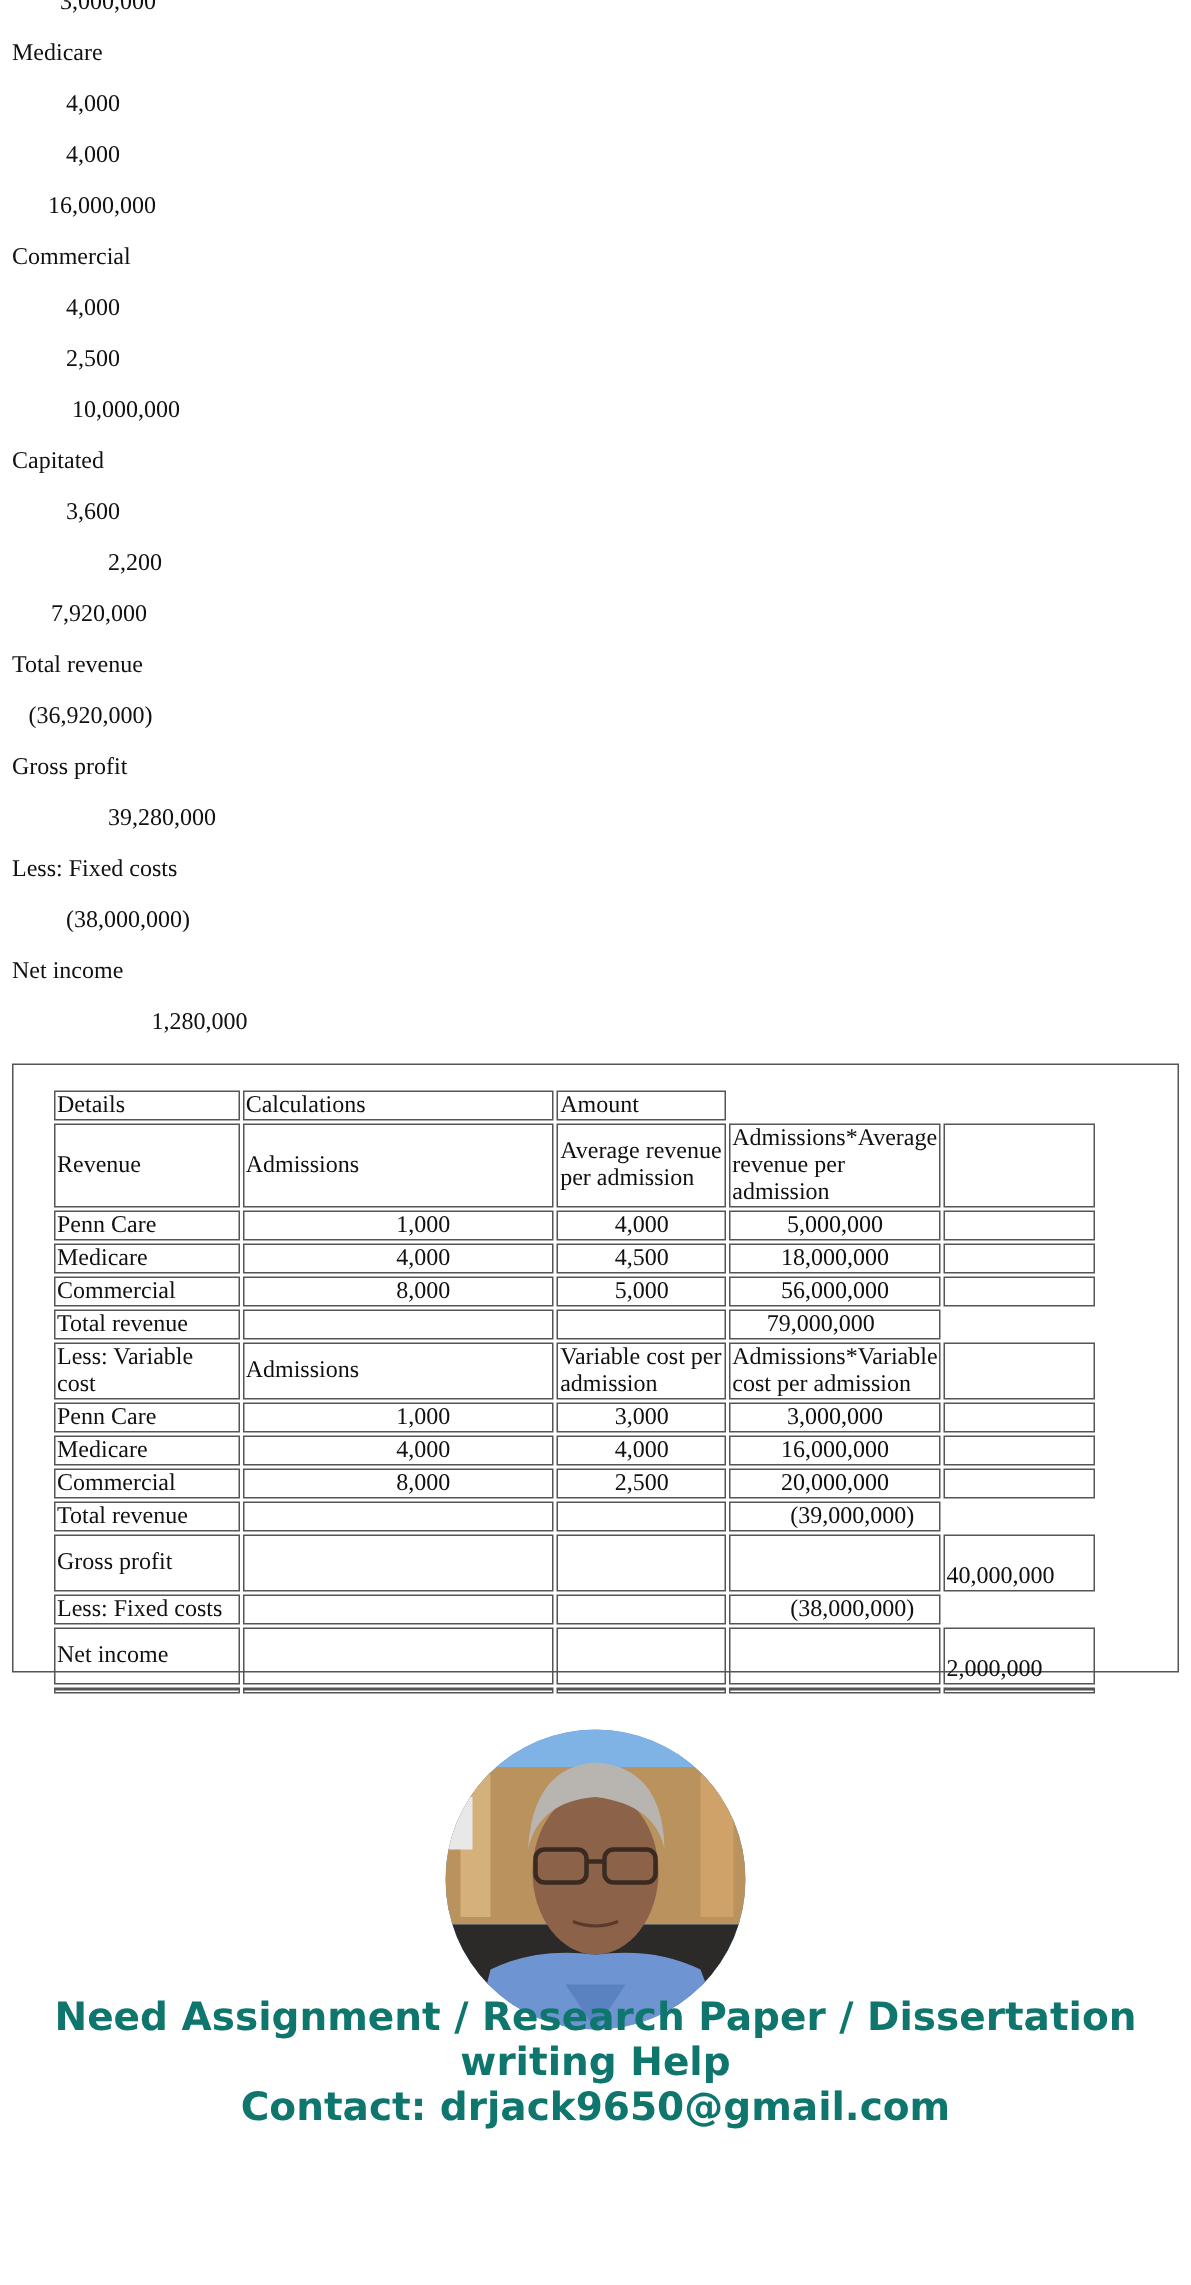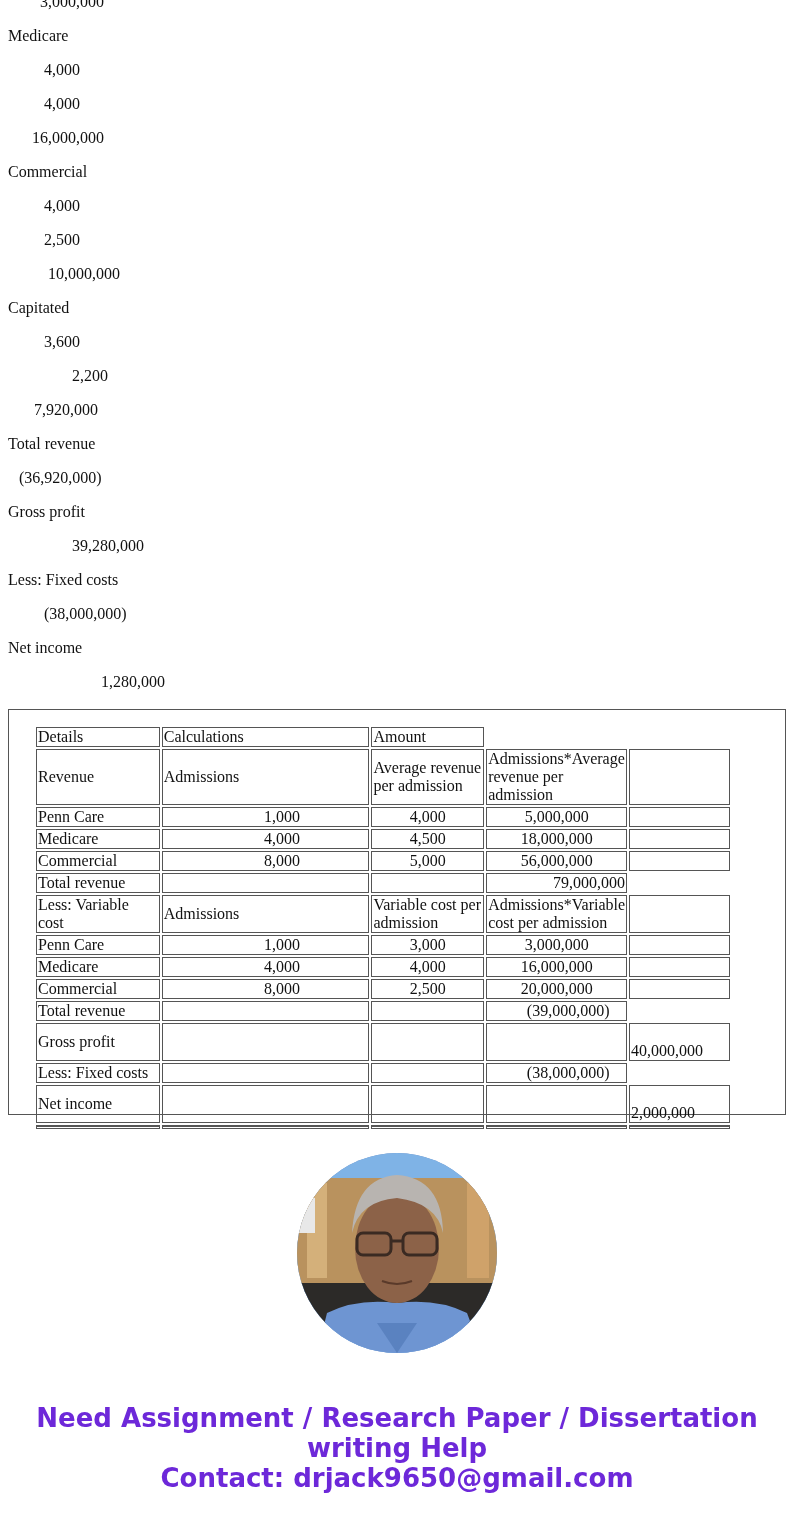--- a/index.html
+++ b/index.html
@@ -71,28 +71,28 @@
       top: 1153px;
       width: 200px;
       height: 200px;
       border-radius: 50%;
       overflow: hidden;
       background: #6c8cc4;
     }
     .promo {
       position: absolute;
       left: 0;
-      top: 1403px;
+      top: 1330px;
       width: 794px;
       text-align: center;
       font-family: "DejaVu Sans", sans-serif;
       font-weight: bold;
       font-size: 26px;
       line-height: 30px;
-      color: #6d28d9;
+      color: #0f766e;
     }
   </style>
 </head>
 <body>
 
 <div class="top-list" id="top-list">
     <div class="tl-row tl-num" style="padding-left: 40px;">3,000,000</div>
     <div class="tl-row tl-label">Medicare</div>
     <div class="tl-row tl-num" style="padding-left: 44px;">4,000</div>
     <div class="tl-row tl-num" style="padding-left: 44px;">4,000</div>
@@ -150,21 +150,21 @@
       <td>Commercial</td>
       <td class="num-r">8,000</td>
       <td class="num">5,000</td>
       <td class="num">56,000,000</td>
       <td></td>
     </tr>
     <tr class="h20">
       <td>Total revenue</td>
       <td></td>
       <td></td>
-      <td class="num" style="padding-left:44px;text-align:right;">79,000,000</td>
+      <td class="num" style="padding-left:24px;text-align:left;">79,000,000</td>
       <td class="empty-nb"></td>
     </tr>
     <tr class="h38">
       <td>Less: Variable cost</td>
       <td>Admissions</td>
       <td>Variable cost per admission</td>
       <td>Admissions*Variable cost per admission</td>
       <td></td>
     </tr>
     <tr class="h20">

